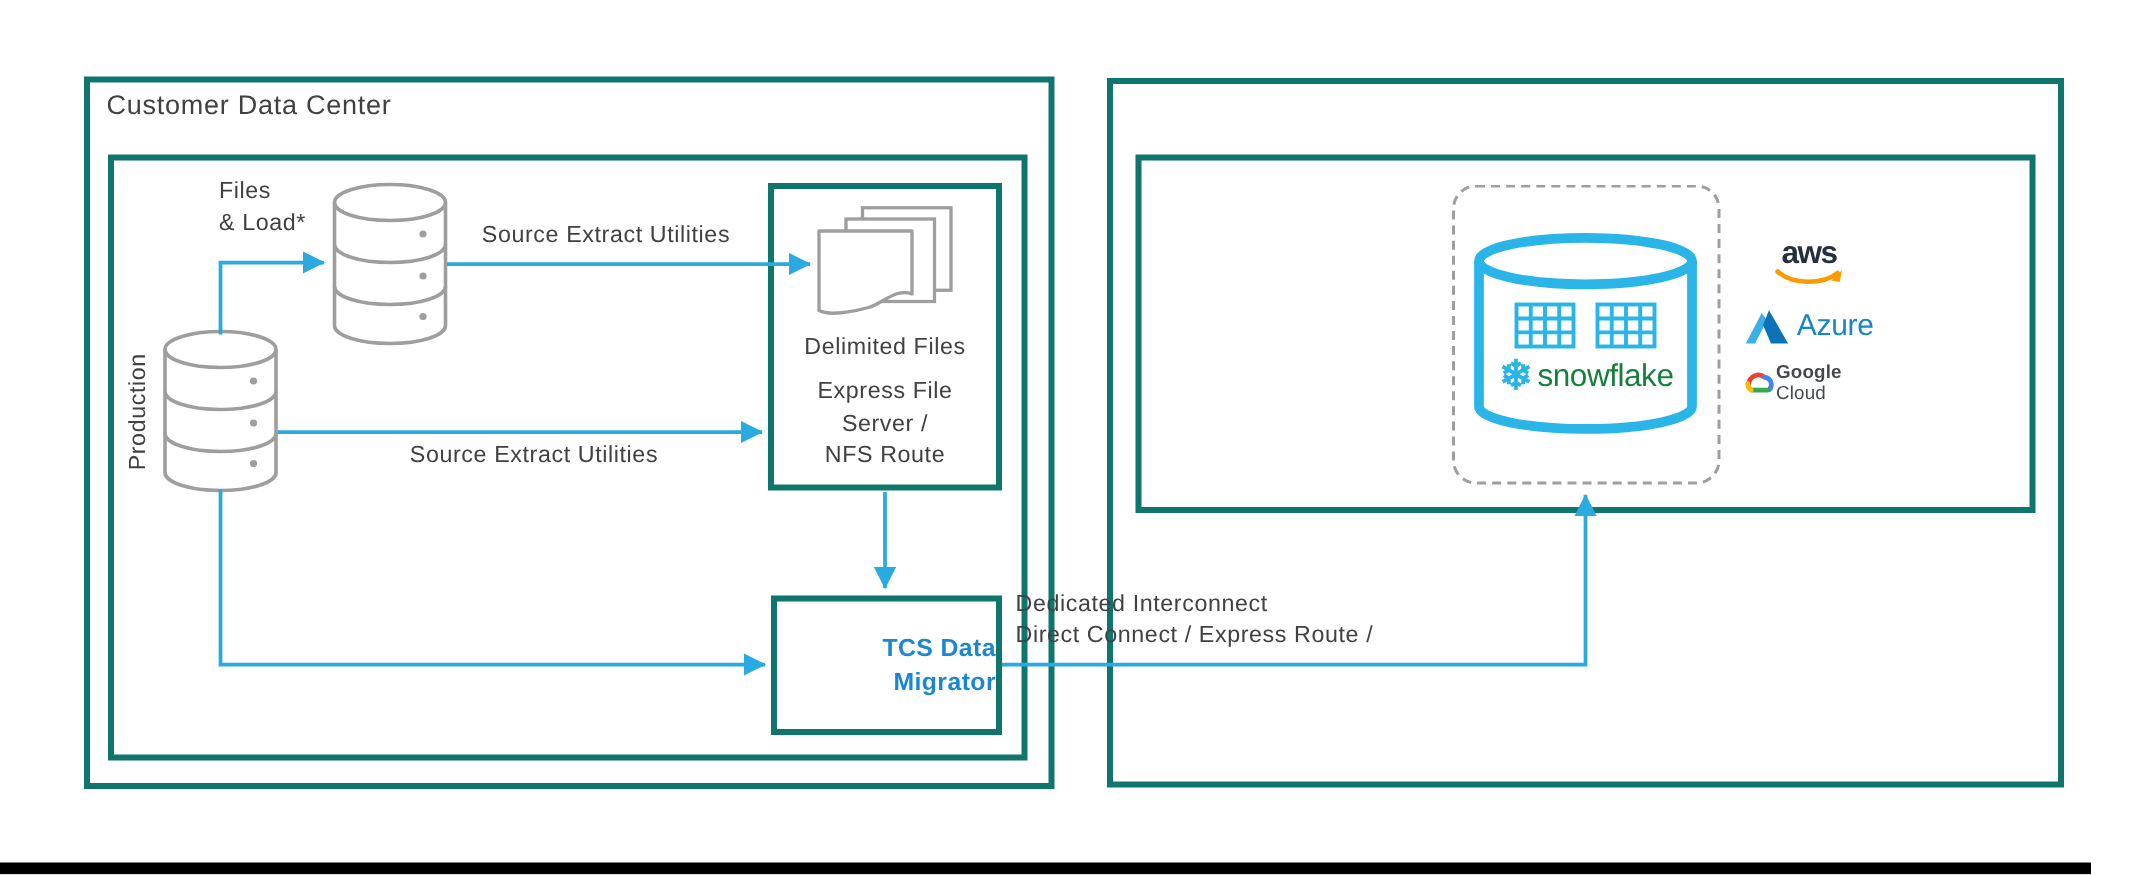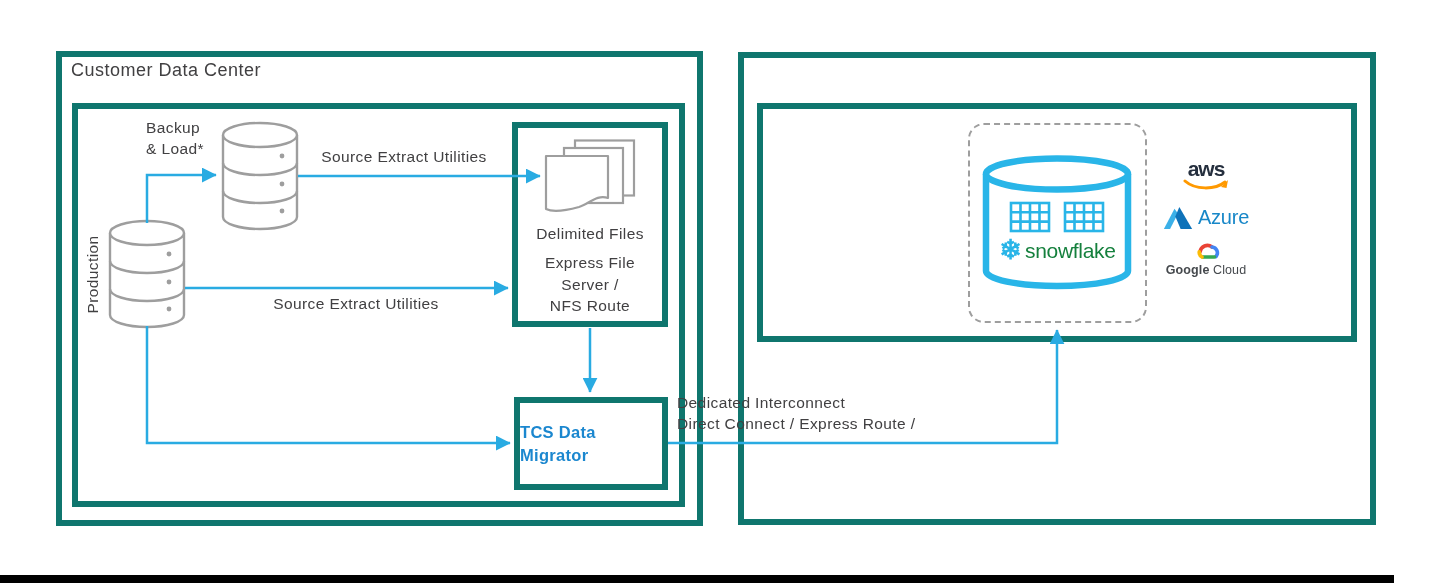--- a/index.html
+++ b/index.html
@@ -1,50 +1,50 @@
 <!DOCTYPE html>
 <html><head>
 <meta charset="utf-8">
 <style>
   html,body { margin:0; padding:0; background:#ffffff; }
   .canvas {
     position:relative; width:1394px; height:583px; background:#ffffff;
     font-family:"Liberation Sans", sans-serif; color:#414042; overflow:hidden;
   }
-  .box { position:absolute; border:6px solid #0f766e; box-sizing:border-box; background:transparent; }
+  .box { position:absolute; border:4px solid #0f766e; box-sizing:border-box; background:transparent; }
   .lbl { position:absolute; font-size:15.5px; letter-spacing:0.4px; color:#414042; white-space:nowrap; line-height:21px; }
   .title { position:absolute; left:71px; top:60px; font-size:18px; letter-spacing:0.5px; color:#414042; white-space:nowrap; }
   .center { text-align:center; }
 
   .prod-label { left:30px; top:264px; width:124px; text-align:center; transform:rotate(-90deg); }
 
   .staging-box { left:512px; top:122px; width:156px; height:205px; display:flex; flex-direction:column; align-items:center; }
   .staging-box .files-svg { margin-top:11px; }
   .staging-box .files-label { margin-top:6px; font-size:15.5px; letter-spacing:0.4px; }
   .staging-box .server-label { margin-top:9px; font-size:15.5px; letter-spacing:0.4px; line-height:21.5px; text-align:center; }
 
-  .tcs-box { left:514px; top:397px; width:154px; height:93px; display:flex; flex-direction:column; align-items:flex-start; justify-content:center; }
+  .tcs-box { left:514px; top:397px; width:154px; height:93px; display:flex; flex-direction:column; align-items:flex-end; justify-content:center; }
   .tcs-box div { font-size:16.5px; font-weight:bold; color:#1b87cf; line-height:23px; letter-spacing:0.3px; }
 
   .cyl { position:absolute; }
   .arrows { position:absolute; left:0; top:0; pointer-events:none; }
 
   .sf-unit { position:absolute; left:968px; top:123px; width:179px; height:200px;
              border:2px dashed #9e9e9e; border-radius:16px; box-sizing:border-box; }
   .sf-cyl { position:absolute; left:11px; top:28px; }
   .sf-logo { position:absolute; left:0; right:0; top:112px; display:flex; justify-content:center; align-items:center; gap:3px; }
   .sf-glyph { font-size:27px; line-height:27px; color:#29b5e8; font-weight:bold; }
   .sf-word { font-size:21px; color:#15803d; letter-spacing:-0.3px; }
 
   .providers { position:absolute; left:1158px; top:159px; width:96px; display:flex; flex-direction:column; align-items:center; }
   .aws { display:flex; flex-direction:column; align-items:center; }
   .aws-text { font-size:21px; font-weight:bold; color:#252f3e; letter-spacing:-1px; line-height:20px; }
   .azure { margin-top:13px; display:flex; align-items:center; gap:5px; }
   .azure-text { font-size:20px; color:#1787c8; letter-spacing:-0.2px; }
-  .google { margin-top:9px; display:flex; flex-direction:column; align-items:center; }
+  .google { margin-top:9px; display:flex; flex-direction:row; align-items:center; }
   .google-text { margin-top:2px; font-size:12.5px; color:#45494d; letter-spacing:0.1px; }
   .google-text .w1 { font-weight:bold; }
 
   .bottom-bar { position:absolute; left:0; top:575px; width:1430px; height:8px; background:#000000; }
 </style>
 </head>
 <body>
 
 <div class="canvas">
 
@@ -70,21 +70,21 @@
     <path d="M2 14 L2 96 A 37 12 0 0 0 76 96 L76 14" fill="#ffffff" stroke="#9e9e9e" stroke-width="2.4"></path>
     <ellipse cx="39" cy="14" rx="37" ry="12" fill="#ffffff" stroke="#9e9e9e" stroke-width="2.4"></ellipse>
     <path d="M2 42 A 37 12 0 0 0 76 42" fill="none" stroke="#9e9e9e" stroke-width="2.4"></path>
     <path d="M2 70 A 37 12 0 0 0 76 70" fill="none" stroke="#9e9e9e" stroke-width="2.4"></path>
     <circle cx="61" cy="35" r="2.4" fill="#9e9e9e"></circle>
     <circle cx="61" cy="63" r="2.4" fill="#9e9e9e"></circle>
     <circle cx="61" cy="90" r="2.4" fill="#9e9e9e"></circle>
   </svg>
 
   <div class="lbl" style="left:146px; top:117px;">
-    <div>Backup</div>
+    <div>Files</div>
     <div>&amp; Load*</div>
   </div>
   <div class="lbl center" style="left:308px; top:146px; width:192px;">Source Extract Utilities</div>
   <div class="lbl center" style="left:260px; top:293px; width:192px;">Source Extract Utilities</div>
 
   <div class="box staging-box">
     <svg class="files-svg" width="96" height="80" viewBox="0 0 96 80">
       <rect x="33" y="1.5" width="59" height="55" fill="#ffffff" stroke="#9e9e9e" stroke-width="2.2"></rect>
       <rect x="22" y="9" width="59" height="55" fill="#ffffff" stroke="#9e9e9e" stroke-width="2.2"></rect>
       <path d="M4 17 L66 17 L66 59 C 55 55 47 65 37 68 C 26 71 11 73.5 4 70 Z" fill="#ffffff" stroke="#9e9e9e" stroke-width="2.2" stroke-linejoin="round"></path>

